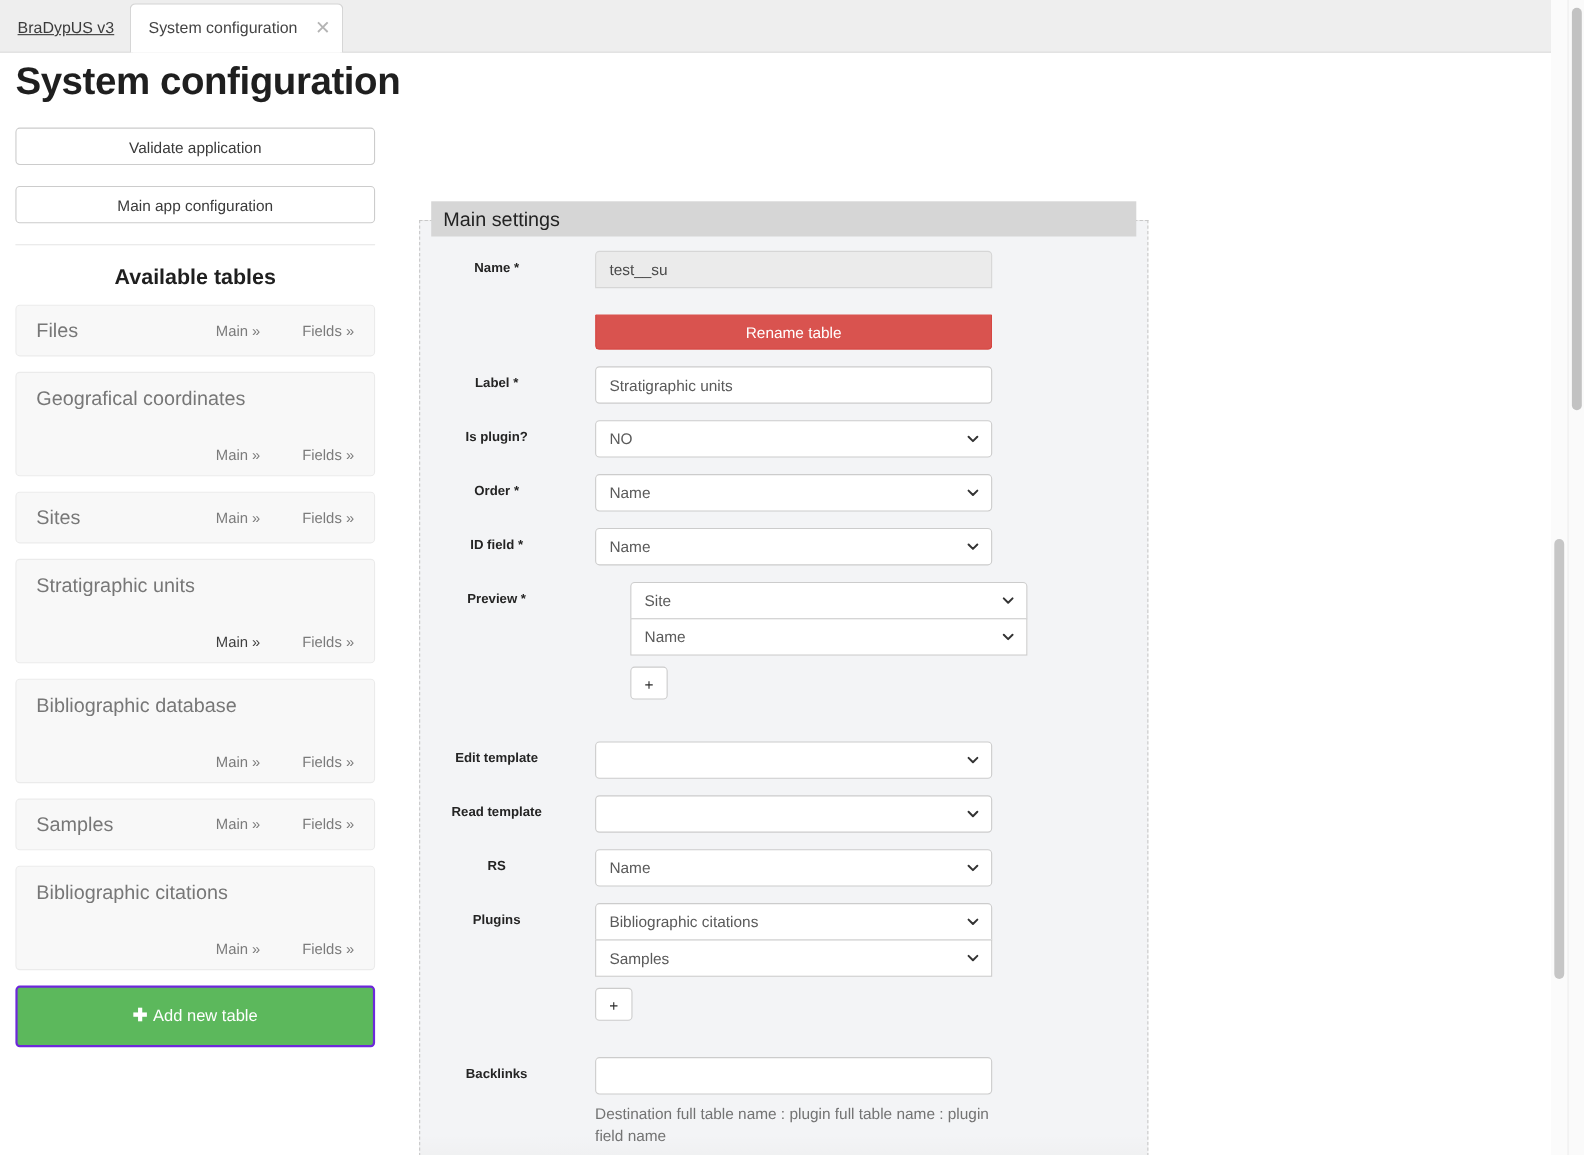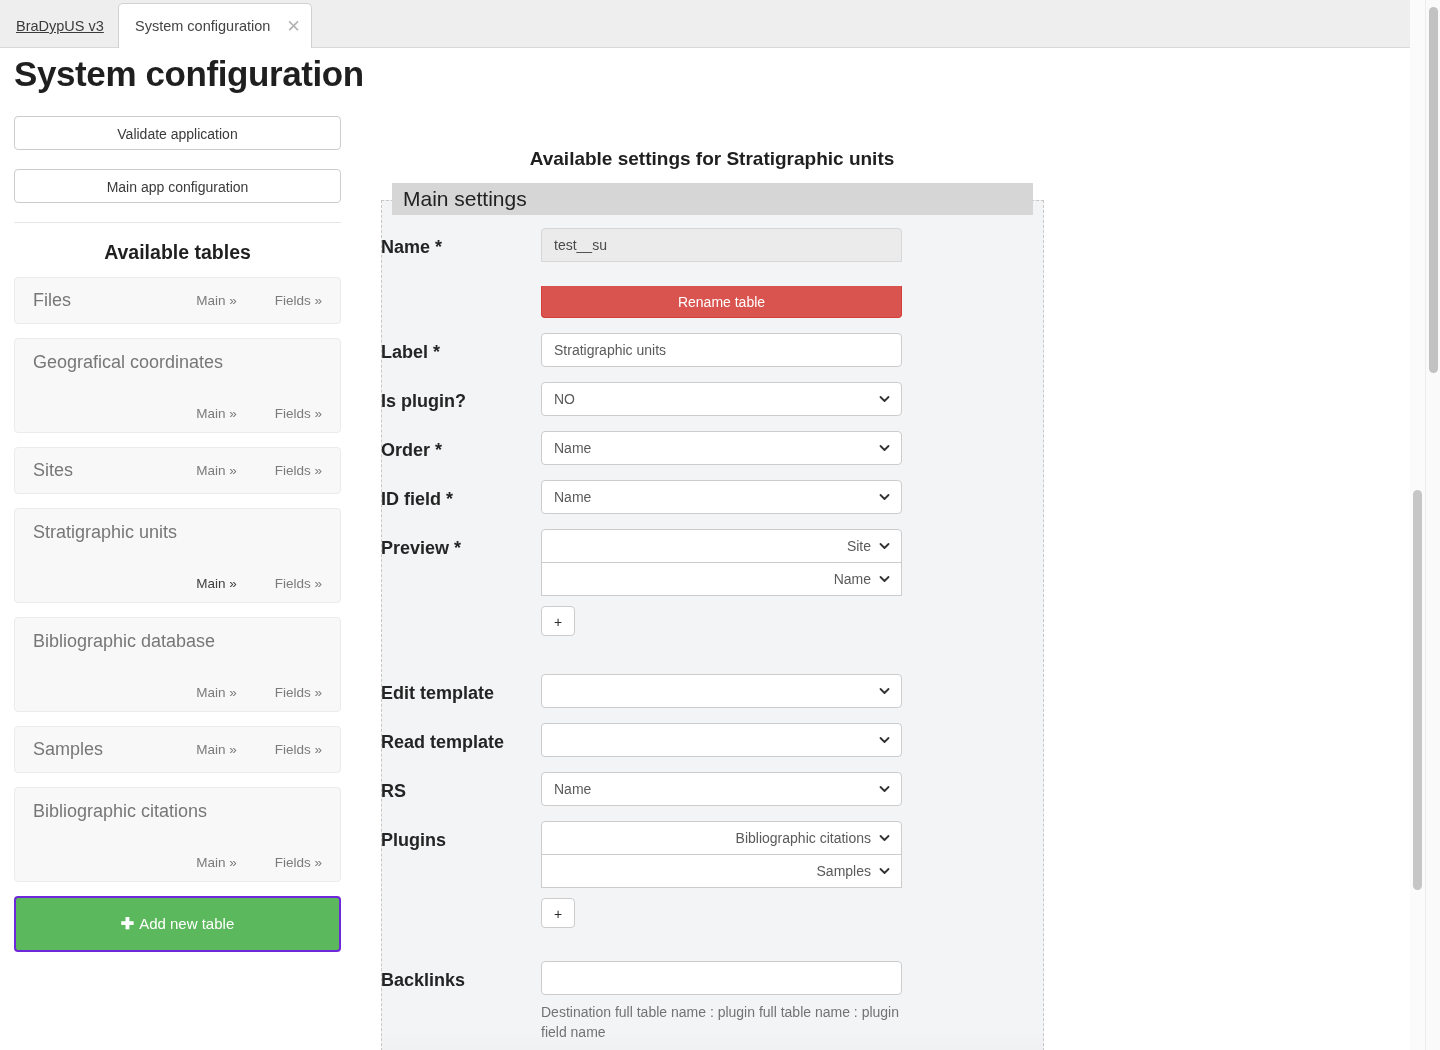--- a/index.html
+++ b/index.html
@@ -150,38 +150,38 @@
     width: 663px; height: 886px;
     border: 1px dashed #c8c8c8;
     background: linear-gradient(#f3f4f6, #f3f4f6 94%, #eaeaea 100%);
   }
   .legend {
     position: absolute;
     left: 392px; top: 135px;
     width: 641px; height: 32px;
     background: #d6d6d6;
     color: #222222;
-    font-size: 21px;
+    font-size: 18px;
     display: flex; align-items: center;
     padding-left: 11px;
   }
 
   .form { position: absolute; left: 381px; top: 180px; width: 663px; }
 
   .form-row {
     display: flex;
     align-items: flex-start;
     margin-bottom: 15px;
   }
   .form-label {
     width: 160px;
-    text-align: left;
+    text-align: center;
     padding-right: 19px;
     padding-top: 8px;
-    font-size: 18px;
+    font-size: 12px;
     font-weight: bold;
     color: #242424;
     line-height: 1.3;
   }
   .form-controls { width: 361px; }
 
   .ctrl {
     display: block;
     width: 361px;
     height: 34px;
@@ -205,21 +205,21 @@
     position: relative;
     padding-right: 30px;
   }
   .select .chev {
     position: absolute; right: 11px; top: 50%;
     transform: translateY(-50%);
     width: 11px; height: 11px;
     pointer-events: none;
   }
   .select .chev svg { display: block; }
-  .stack > .ctrl { border-radius: 0; margin-top: -1px; text-align: right; }
+  .stack > .ctrl { border-radius: 0; margin-top: -1px; }
   .stack > .ctrl:first-child { border-top-left-radius: 4px; border-top-right-radius: 4px; margin-top: 0; }
   .stack > .ctrl:last-child { border-bottom-left-radius: 4px; border-bottom-right-radius: 4px; }
 
   .btn-danger {
     display: block; width: 361px;
     height: 32px; line-height: 30px;
     text-align: center;
     background: #d9534f;
     border: 1px solid #d43f3a;
     border-top: none;
@@ -247,21 +247,21 @@
 
   .help-text {
     width: 361px;
     margin-top: 7px;
     font-size: 14px;
     color: #737373;
     line-height: 1.45;
   }
 
   .gap-lg { margin-bottom: 33px; }
-  .gap-xl { margin-bottom: 38px; }
+  .gap-xl { margin-bottom: 38px; gap: 32px; }
 
   
   .sb-track {
     position: absolute;
     top: 0; width: 15px; height: 1050px;
     background: #fafafa;
     border-left: 1px solid #ededed;
   }
   .sb-outer { right: 0; }
   .sb-inner { right: 15px; background: #fbfbfb; border-left: none; }
@@ -355,21 +355,20 @@
           <span class="card-link">Main »</span>
           <span class="card-link">Fields »</span>
         </span>
       </div>
 
       <button class="btn-success">
         <span class="plus-glyph">✚</span><span>Add new table</span>
       </button>
     </div>
 
-    <div class="settings-title">Available settings for Stratigraphic units</div>
 
     <div class="fieldset"></div>
     <div class="legend">
       <span>Main settings</span>
     </div>
 
     <div class="form">
 
       <div class="form-row">
         <div class="form-label">Name *</div>

